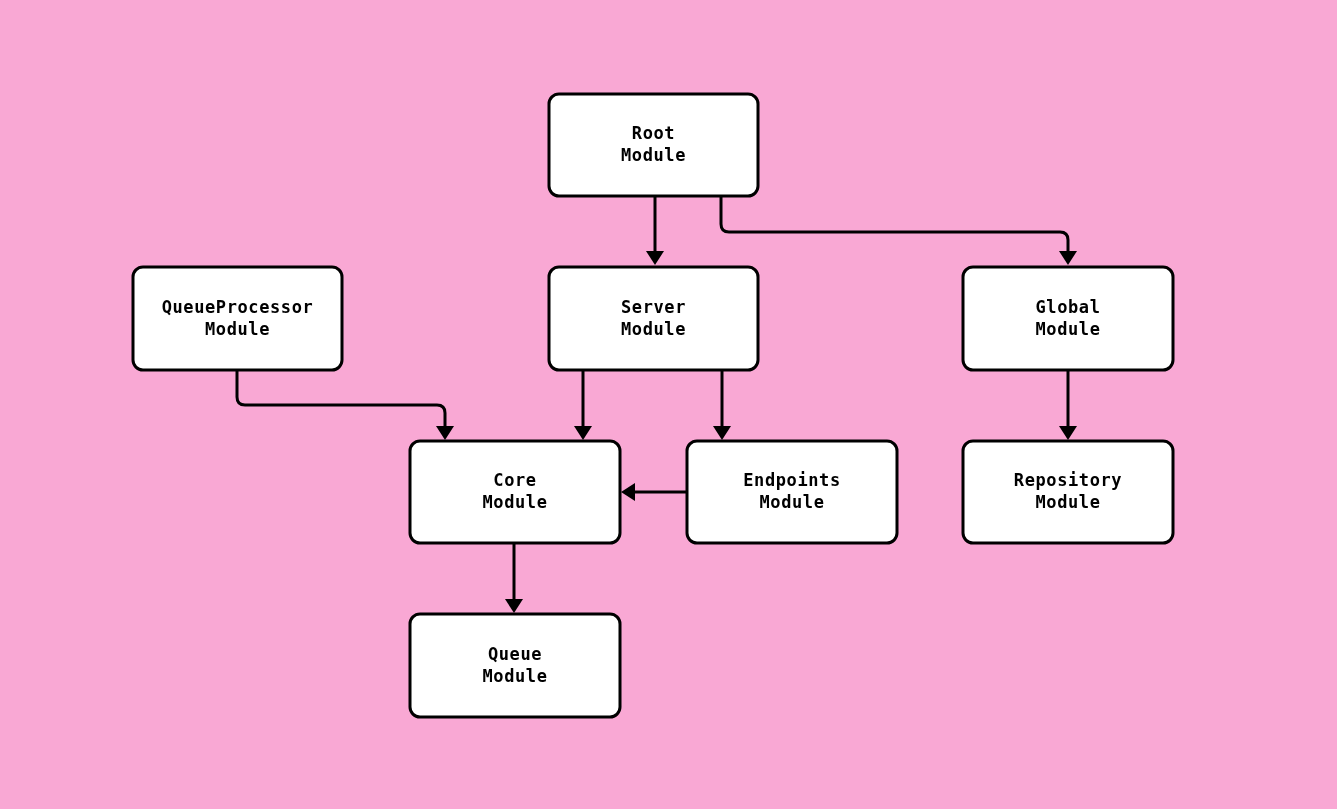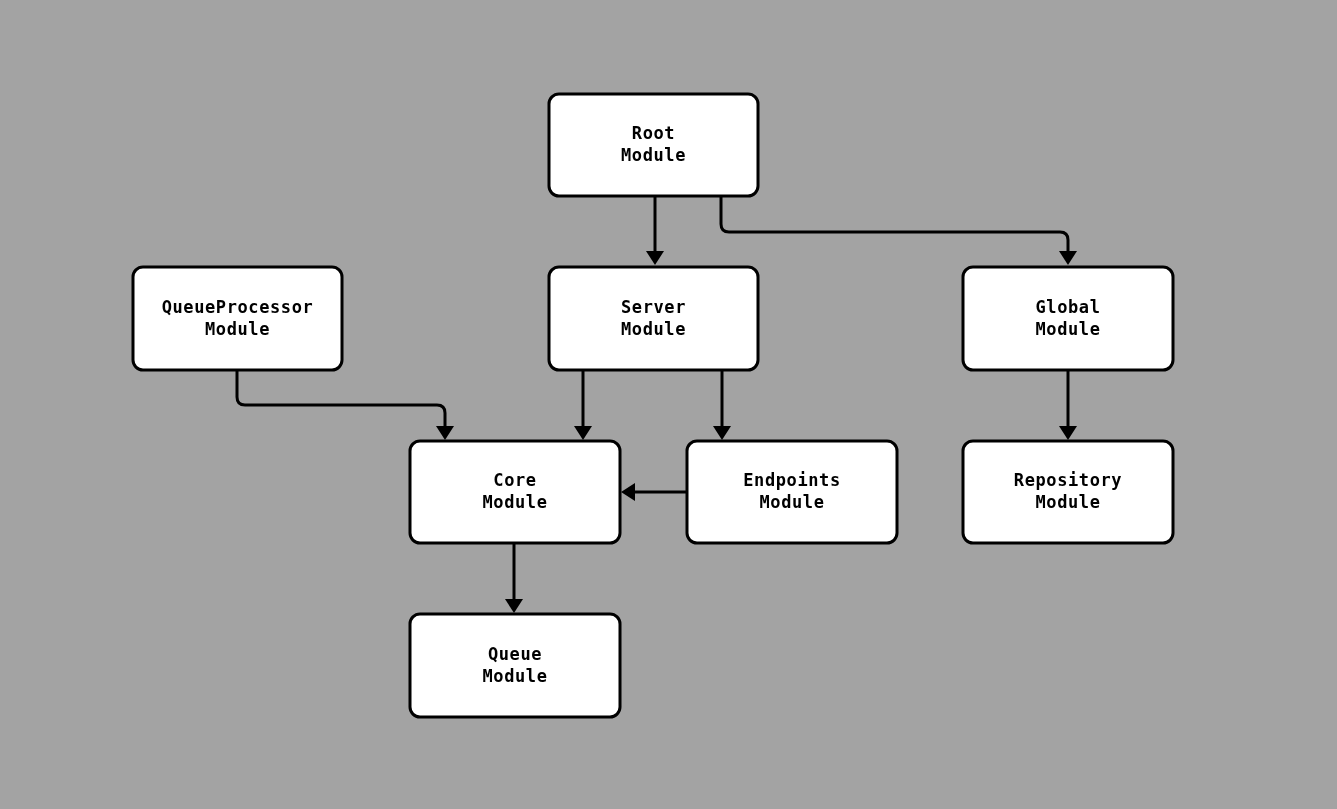--- a/index.html
+++ b/index.html
@@ -11,21 +11,21 @@
   body {
     width: 1337px;
     height: 809px;
     font-family: "DejaVu Sans Mono", "Liberation Mono", monospace;
     overflow: hidden;
   }
   #diagram-root {
     position: relative;
     width: 1337px;
     height: 809px;
-    background: #a3a3a3;
+    background: #f9a8d4;
   }
   svg#diagram-canvas {
     position: absolute;
     top: 0;
     left: 0;
     width: 1337px;
     height: 809px;
     display: block;
   }
   .node-box {

